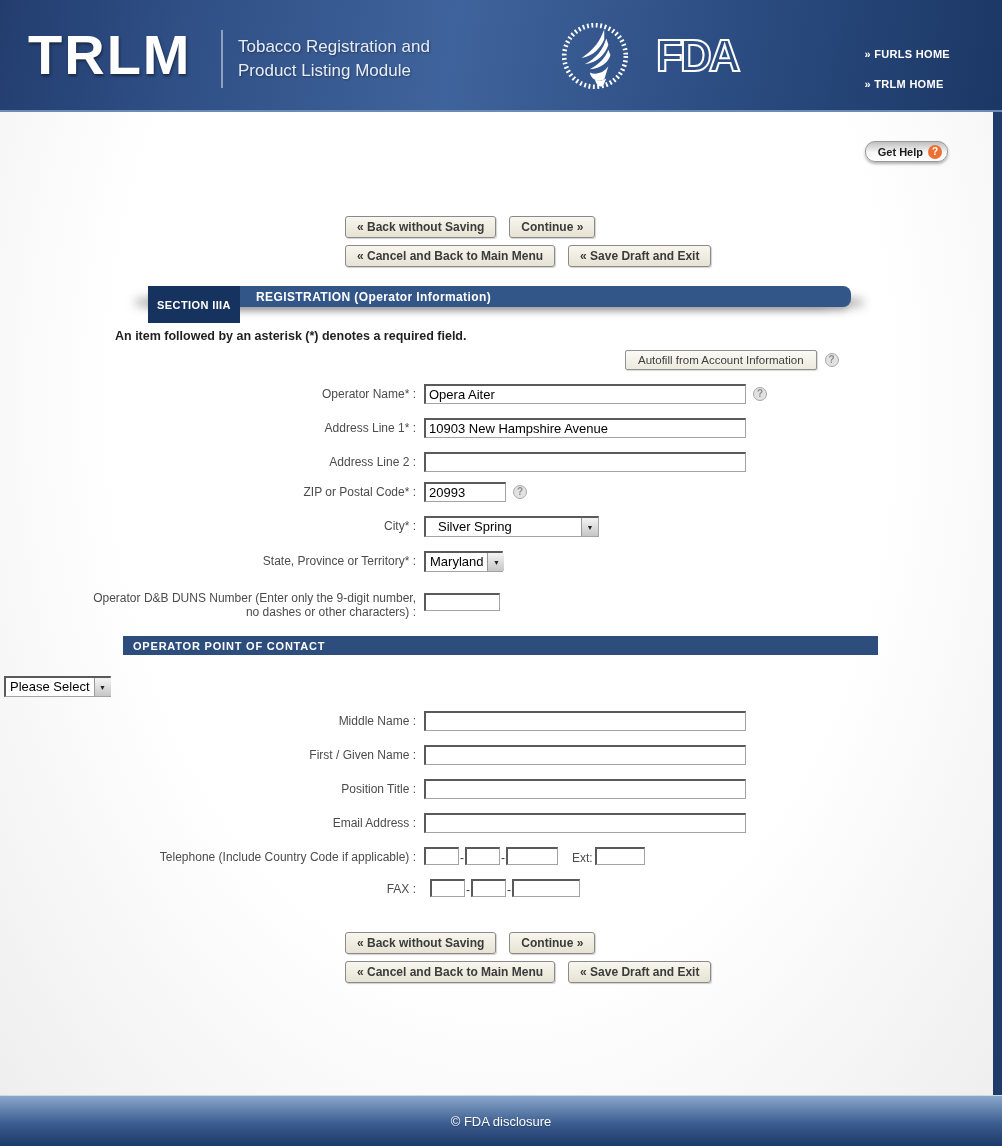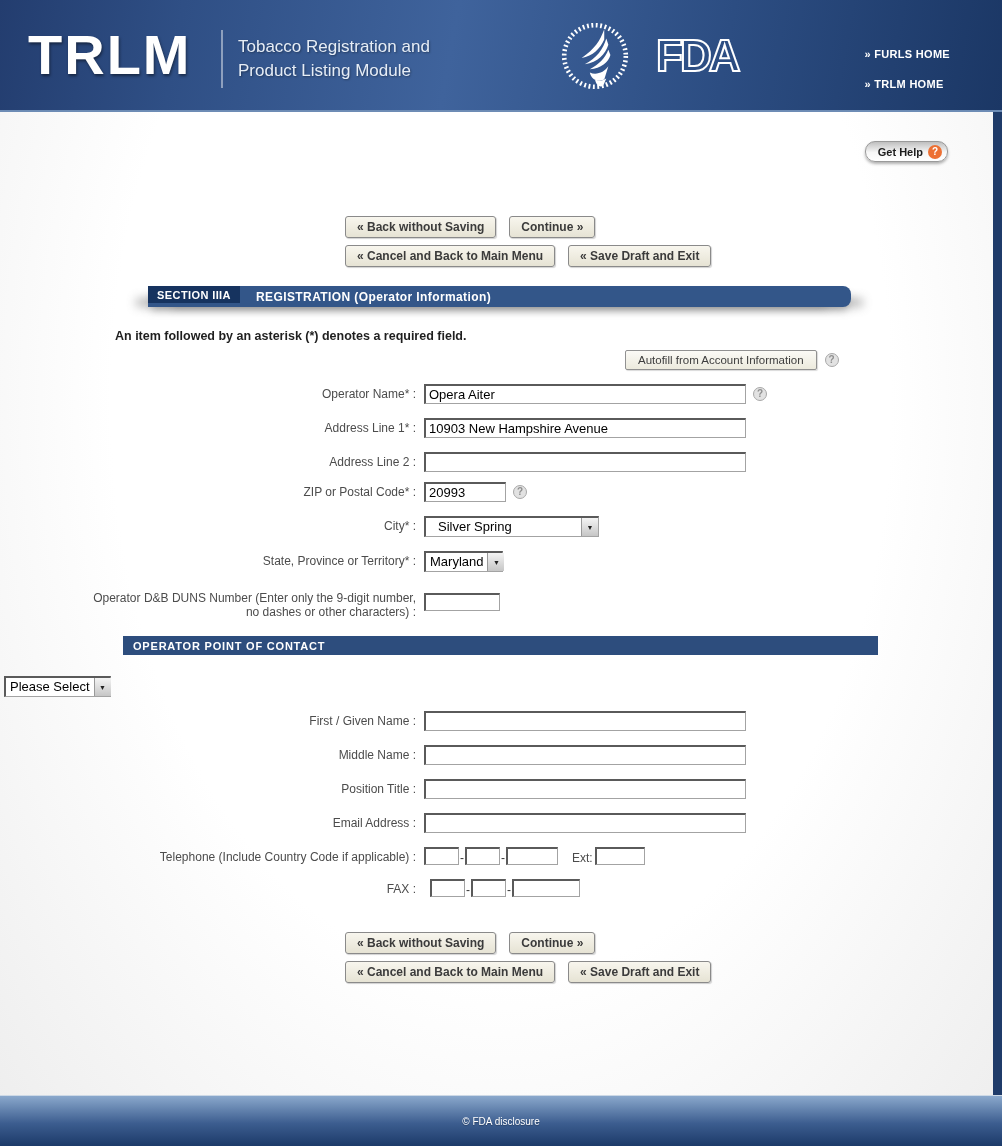--- a/index.html
+++ b/index.html
@@ -69,21 +69,21 @@
     white-space:nowrap;
   }
 
   .section-bar {
     margin-top:19px; margin-left:148px; width:703px; height:21px;
     display:flex; border-radius:0 8px 8px 0;
     background:#335689;
     box-shadow:-18px 6px 10px -6px rgba(110,110,110,0.45), 18px 6px 10px -6px rgba(110,110,110,0.45), 0 6px 8px -3px rgba(110,110,110,0.55);
   }
   .section-tab {
-    background:#16335f; width:92px; height:17px;
+    background:#16335f; width:92px; height:37px;
     font-size:11px; font-weight:bold; color:#fff; letter-spacing:0.4px;
     display:flex; align-items:center; justify-content:center;
   }
   .section-title {
     font-size:12px; font-weight:bold; color:#fff; letter-spacing:0.4px;
     display:flex; align-items:center; padding-left:16px;
   }
 
   .required-note { margin-top:22px; margin-left:115px; font-size:12.5px; font-weight:bold; color:#1f1f1f; }
 
@@ -141,21 +141,21 @@
   }
   .poc-gap { margin-bottom:21px; }
 
   
   .ftr {
     position:absolute; left:0; bottom:0; width:1002px; height:51px;
     background:linear-gradient(#8aa8cc, #3c5d8f 55%, #1c3a69);
     border-top:1px solid #cdd9e6;
     display:flex; align-items:center; justify-content:center;
   }
-  .ftr-text { color:#ffffff; font-size:10px; text-shadow:0 1px 1px rgba(0,0,0,0.3); }
+  .ftr-text { color:#ffffff; font-size:13px; text-shadow:0 1px 1px rgba(0,0,0,0.3); }
 </style>
 </head>
 <body>
 
 <div class="page">
 
   <div class="hdr">
     <div class="hdr-acronym">TRLM</div>
     <div class="hdr-divider"></div>
     <div class="hdr-subtitle">
@@ -284,28 +284,28 @@
       <div class="row">
         <div class="fld">
           <div class="sel" style="width:107px;">
             <span class="sel-text">Please Select</span>
             <span class="sel-btn">▼</span>
           </div>
         </div>
       </div>
 
       <div class="row">
+        <div class="lbl">Middle Name :</div>
+        <div class="fld">
+          <input class="tinput w-long" value="" style="">
+        </div>
+      </div>
+
+      <div class="row">
         <div class="lbl">First / Given Name :</div>
-        <div class="fld">
-          <input class="tinput w-long" value="" style="">
-        </div>
-      </div>
-
-      <div class="row">
-        <div class="lbl">Middle Name :</div>
         <div class="fld">
           <input class="tinput w-long" value="" style="">
         </div>
       </div>
 
 
       <div class="row">
         <div class="lbl">Position Title :</div>
         <div class="fld">
           <input class="tinput w-long" value="" style="">

